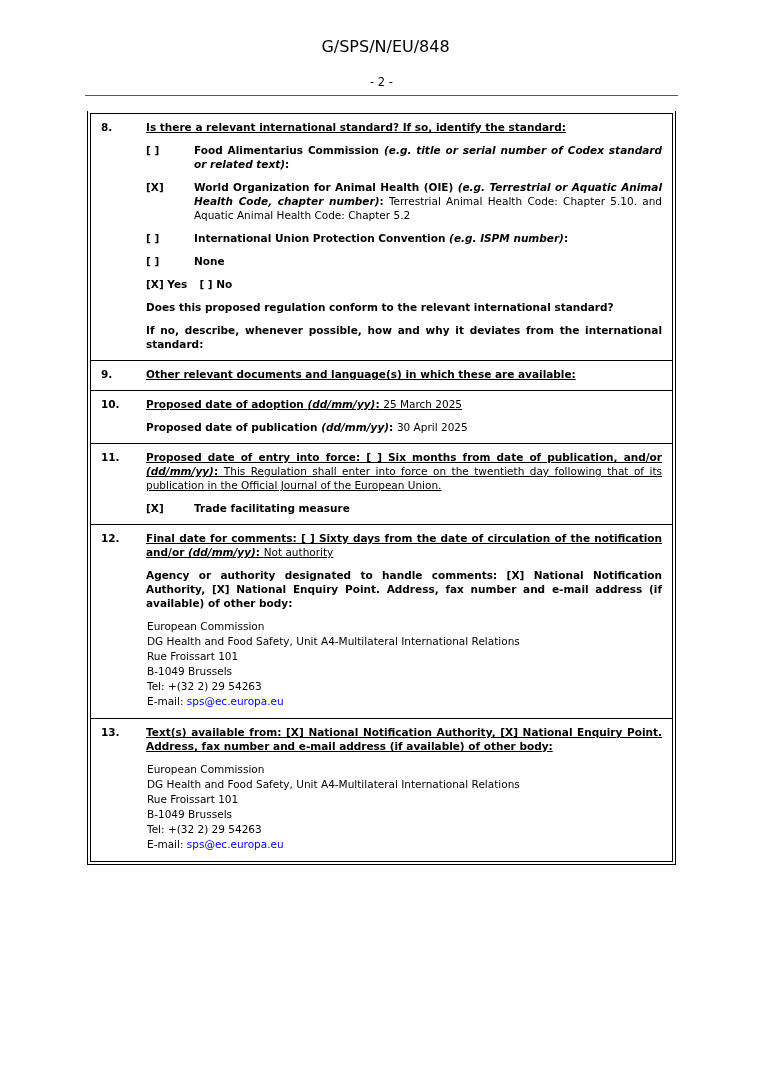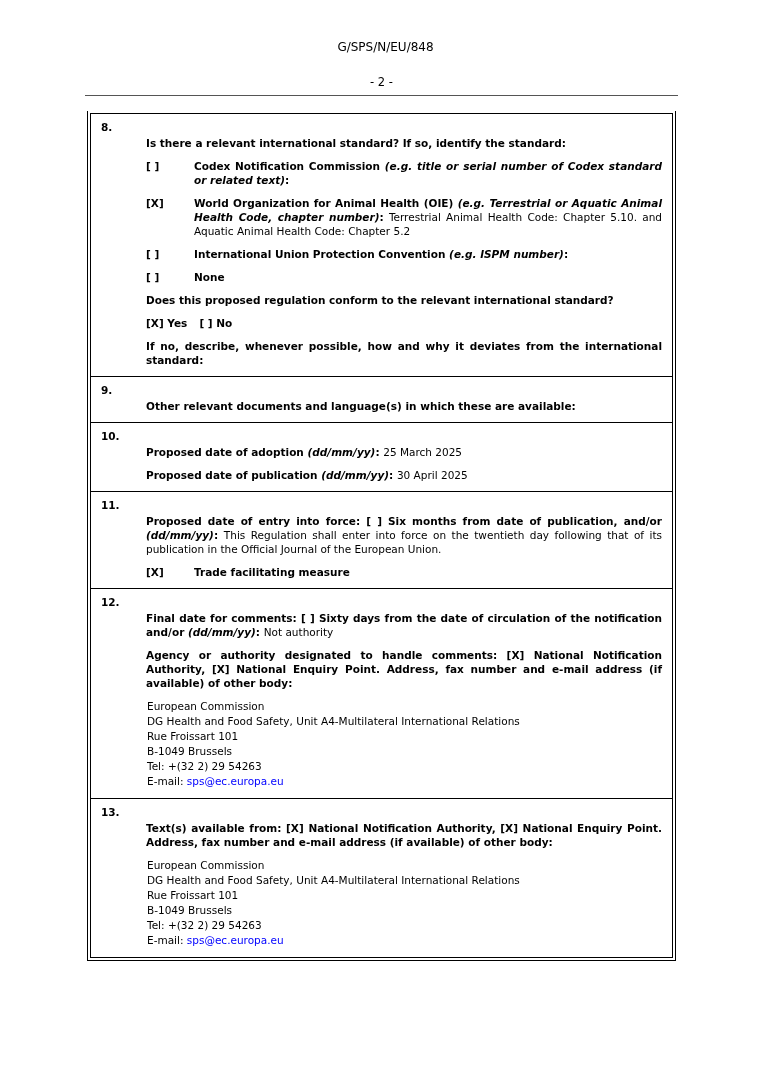--- a/index.html
+++ b/index.html
@@ -5,35 +5,35 @@
   html,body { margin:0; padding:0; }
   body {
     width:763px; height:1079px;
     background:#ffffff;
     font-family:"DejaVu Sans", sans-serif;
     font-size:10.5px; line-height:14px;
     color:#000;
     overflow:hidden;
   }
   .page-header { text-align:center; padding-top:40px; }
-  .doc-number { font-size:12px;padding-left:8px; }
+  .doc-number { font-size:16px;padding-left:8px; }
   .page-number { margin-top:21px; font-size:11.5px; }
   .header-rule { margin:6px 85px 0 85px; border-bottom:1px solid #555; height:0; }
 
   .table-outer {
     margin:15px 87px 0 87px;
     border:1px solid #000; border-top:none;
     padding:2px;
   }
   .doc-table { border:1px solid #000; }
   .row { display:grid; grid-template-columns:45px 1fr; padding:6px 10px 9px 10px; }
   .row + .row { border-top:1px solid #000; }
   .num { font-weight:bold; }
   .para { margin-top:9px; }
-  .para:first-child { margin-top:16px; }
+  .para:first-child { margin-top:0;text-decoration:underline; }
   .opt { display:grid; grid-template-columns:48px 1fr; }
   .just { text-align:justify; }
   .b  { font-weight:bold; }
   .bi { font-weight:bold; font-style:italic; }
   .addr-line { margin:1px; }
   .link { color:#0000ff; cursor:pointer; }
   .gap { display:inline-block; width:12px; }
 </style>
 </head>
 <body>
@@ -47,45 +47,45 @@
 <div class="table-outer">
 <div class="doc-table">
 
   <div class="row">
     <div class="num">8.</div>
     <div>
       <div class="para b">Is there a relevant international standard? If so, identify the standard:</div>
 
       <div class="para opt">
         <span class="b">[ ]</span>
-        <span class="just"><span class="b">Codex Notification Commission </span><span class="bi">(e.g. title or serial number of Codex standard or related text)</span><span class="b">:</span><span></span></span>
+        <span class="just"><span class="b">Food Alimentarius Commission </span><span class="bi">(e.g. title or serial number of Codex standard or related text)</span><span class="b">:</span><span></span></span>
       </div>
 
       <div class="para opt">
         <span class="b">[X]</span>
         <span class="just"><span class="b">World Organization for Animal Health (OIE) </span><span class="bi">(e.g. Terrestrial or Aquatic Animal Health Code, chapter number)</span><span class="b">:</span><span> Terrestrial Animal Health Code: Chapter 5.10. and Aquatic Animal Health Code: Chapter 5.2</span></span>
       </div>
 
       <div class="para opt">
         <span class="b">[ ]</span>
         <span class="just"><span class="b">International Union Protection Convention </span><span class="bi">(e.g. ISPM number)</span><span class="b">:</span><span></span></span>
       </div>
 
       <div class="para opt">
         <span class="b">[ ]</span>
         <span><span class="b">None</span></span>
       </div>
 
-      <div class="para b just">Does this proposed regulation conform to the relevant international standard?</div>
-
       <div class="para b">
         <span>[X]</span>
         <span>Yes</span><span class="gap"></span><span>[ ]</span>
         <span>No</span>
       </div>
+
+      <div class="para b just">Does this proposed regulation conform to the relevant international standard?</div>
 
       <div class="para b just">If no, describe, whenever possible, how and why it deviates from the international standard:</div>
     </div>
   </div>
 
   <div class="row">
     <div class="num">9.</div>
     <div>
       <div class="para b">Other relevant documents and language(s) in which these are available:</div>
     </div>

